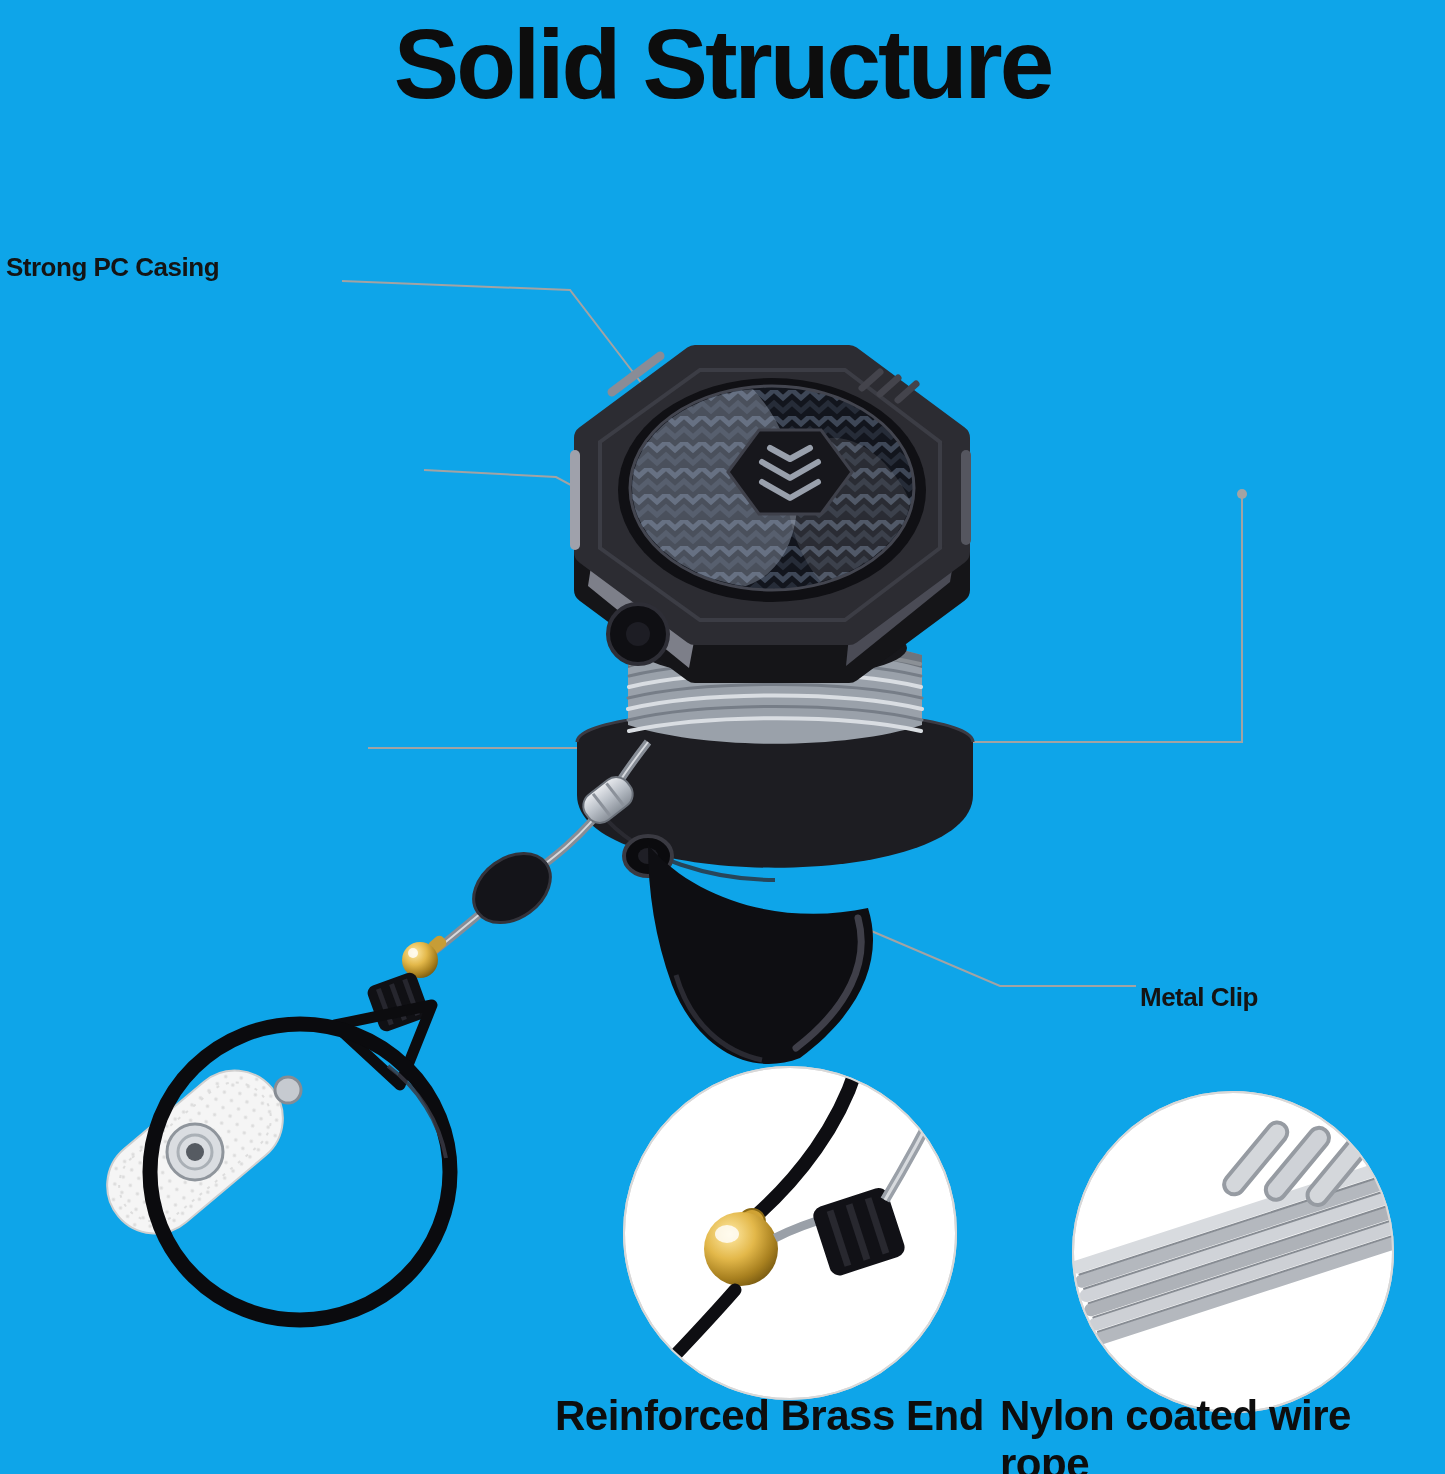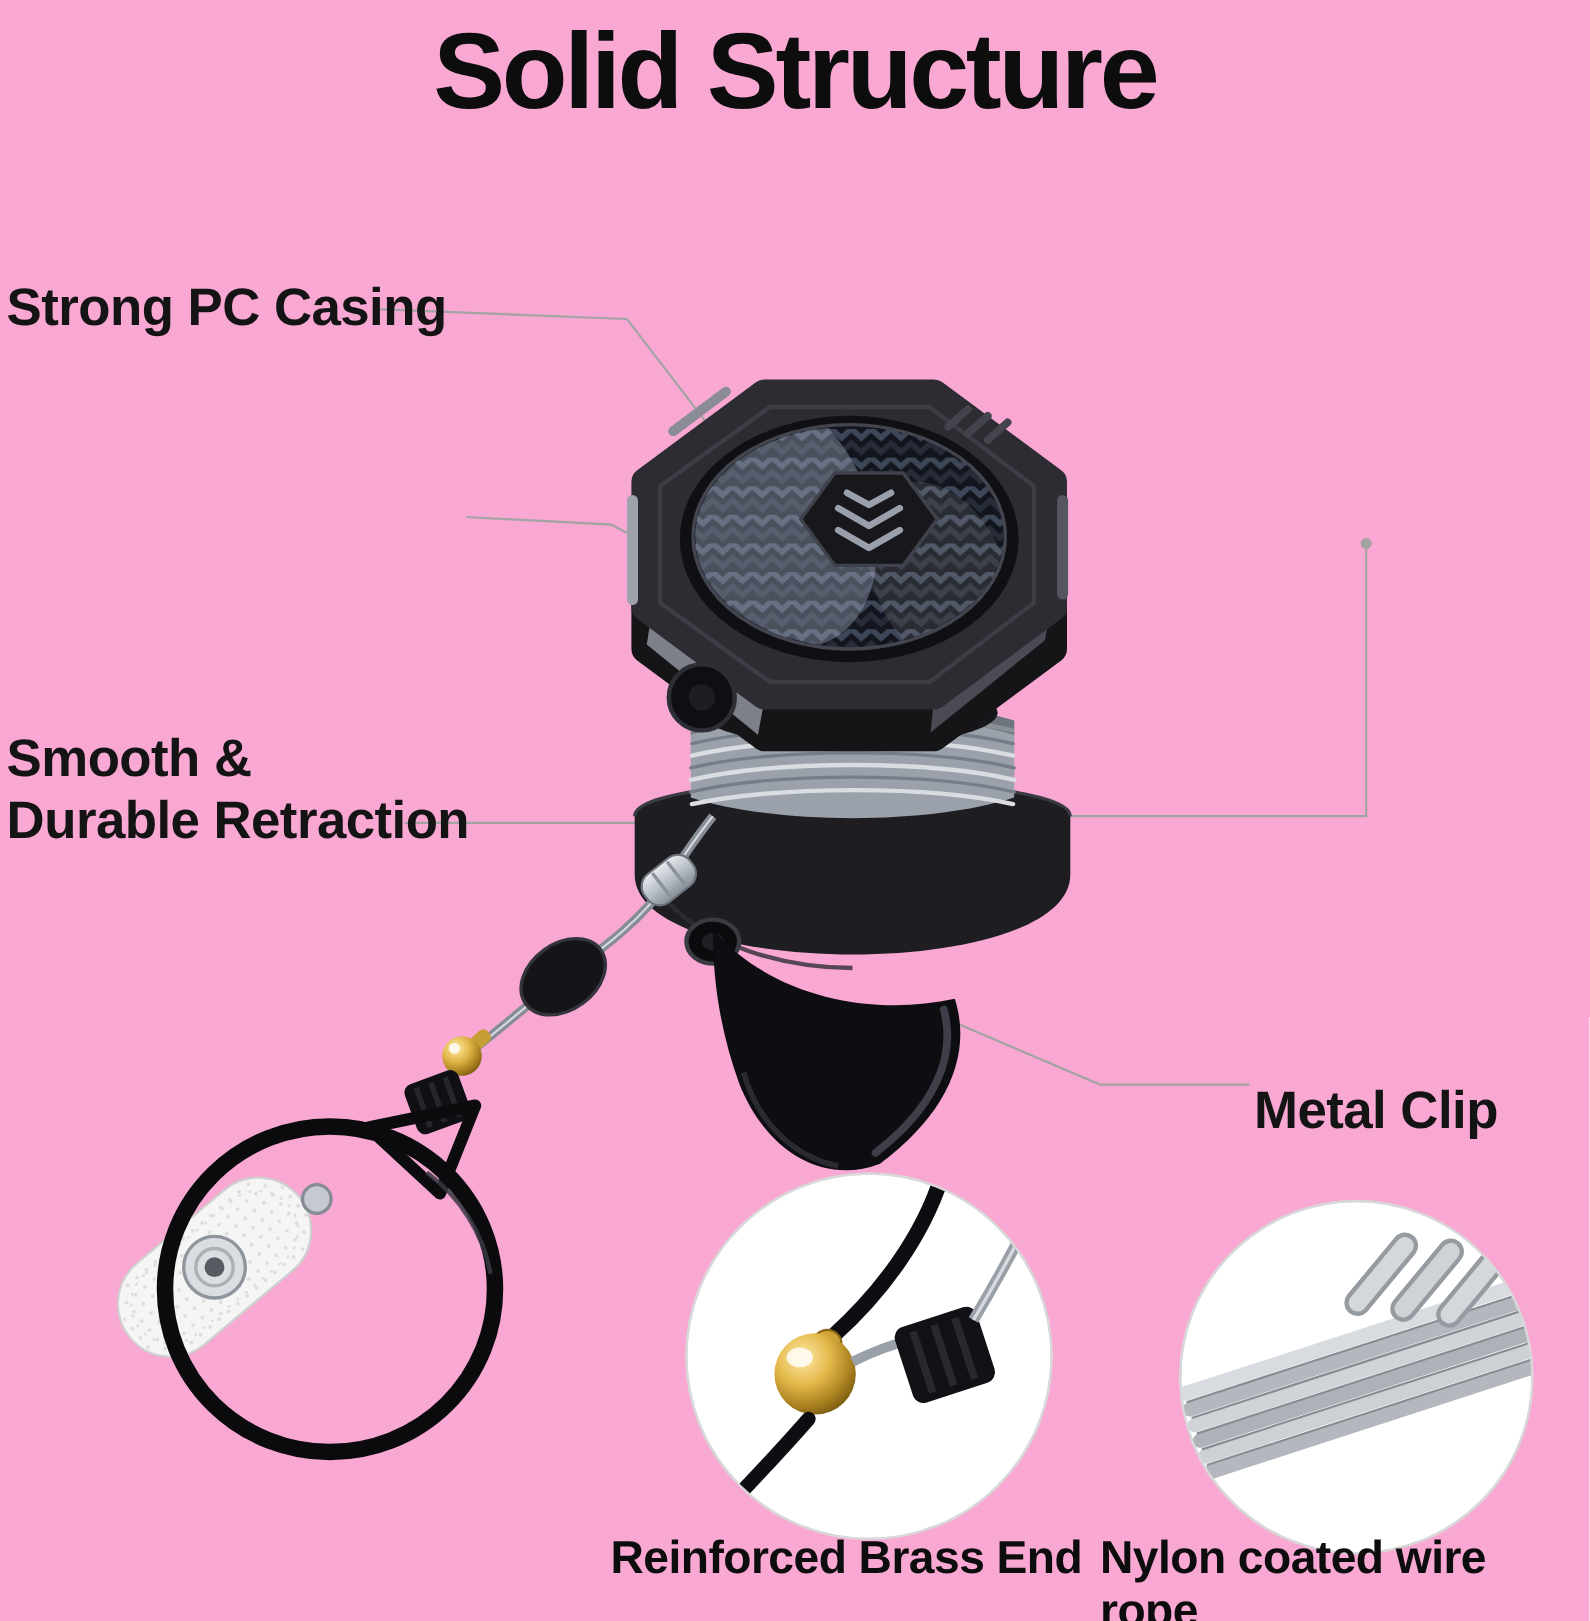--- a/index.html
+++ b/index.html
@@ -1,36 +1,37 @@
 <!DOCTYPE html>
 <html><head>
 <meta charset="utf-8">
 <style>
   html,body{margin:0;padding:0;background:#ffffff;}
   .canvas{
     position:relative;
     width:1445px;height:1474px;
-    background:#f9a8d4;
+    background:#0ea5e9;
     overflow:hidden;
     font-family:"Liberation Sans", sans-serif;
     color:#111111;
   }
   .art{position:absolute;left:0;top:0;width:1445px;height:1474px;}
   .page-title{
     position:absolute;left:0;right:0;top:8px;
     text-align:center;
     font-size:98px;font-weight:800;letter-spacing:-3px;
     color:#0d0d0d;
   }
   .callout{
     position:absolute;
-    font-size:48px;font-weight:700;line-height:1.18;
+    font-size:26px;font-weight:700;line-height:1.18;
     letter-spacing:-0.5px;
     color:#141414;
     white-space:pre-line;
+    text-align:right;
   }
   .callout-pc{left:6px;top:252px;}
   .callout-carbon{left:6px;top:450px;}
   .callout-cord{left:1068px;top:372px;}
   .callout-retraction{left:6px;top:662px;}
   .callout-clip{left:1140px;top:982px;}
   .inset-caption{
     position:absolute;
     font-size:42px;font-weight:700;letter-spacing:-0.5px;
     text-align:left;color:#0d0d0d;
@@ -255,20 +256,18 @@
           <line x1="1331" y1="1224" x2="1388" y2="1188" stroke="#d4d7db" stroke-width="16"></line>
         </g>
       </g>
       <circle cx="1233" cy="1252" r="160" fill="none" stroke="#d8d8d8" stroke-width="2"></circle>
     </g>
   </svg>
 
   <div class="page-title">Solid Structure</div>
 
   <div class="callout callout-pc">Strong PC Casing</div>
-  <div class="callout callout-retraction">Smooth &amp;
-Durable Retraction</div>
   <div class="callout callout-clip">Metal Clip</div>
 
   <div class="inset-caption caption-brass">Reinforced Brass End</div>
   <div class="inset-caption caption-rope">Nylon coated wire rope</div>
 
 </div>
 
 </body></html>

